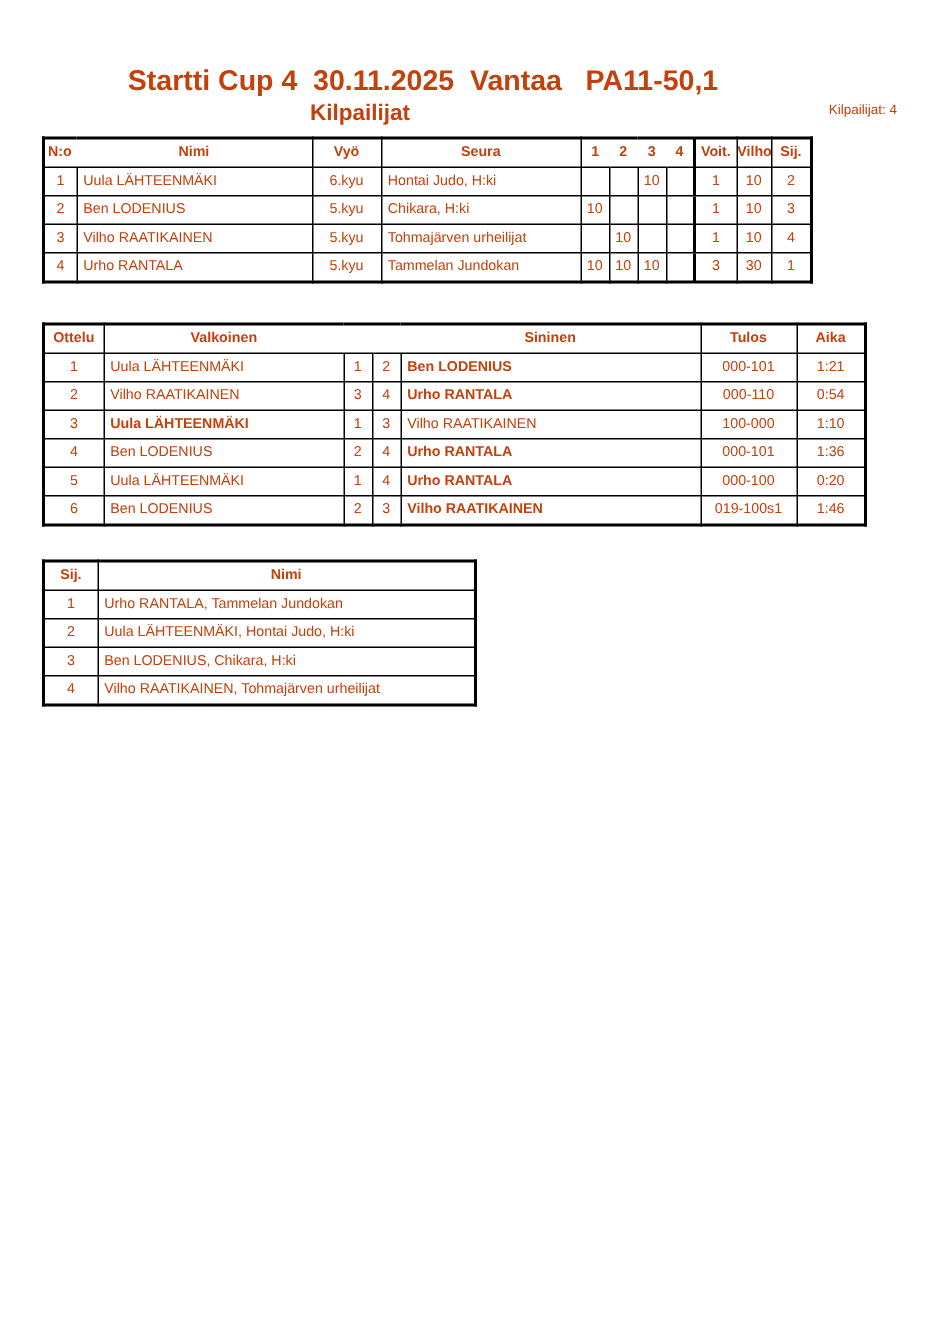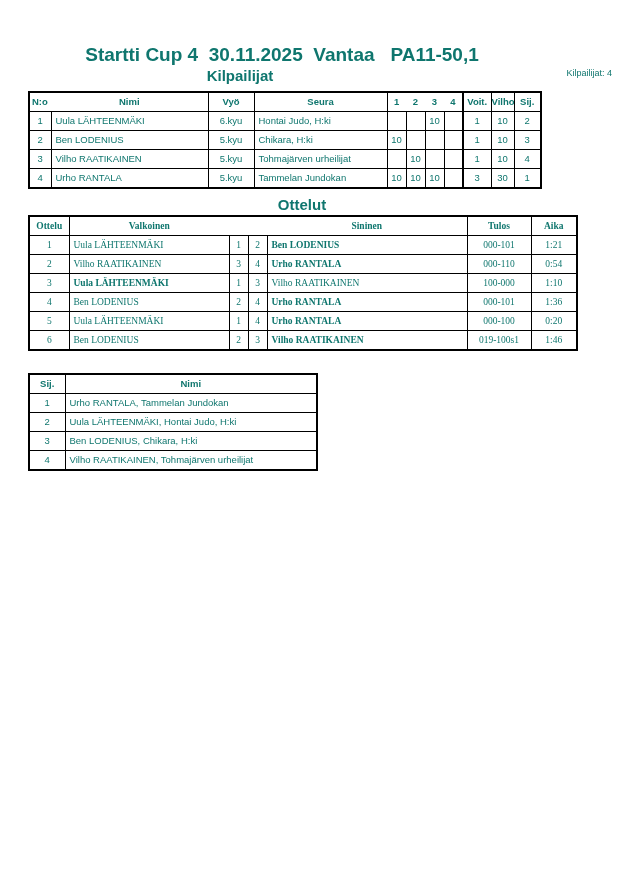--- a/index.html
+++ b/index.html
@@ -2,40 +2,40 @@
 <html lang="fi"><head>
 <meta charset="utf-8">
 <style>
   html, body { margin: 0; padding: 0; background: #ffffff; }
   #page {
     position: relative;
     width: 630px;
     height: 891px;
     background: #ffffff;
     font-family: "Liberation Sans", sans-serif;
-    color: #0f766e;
+    color: #c2410c;
     overflow: hidden;
   }
   .abs { position: absolute; }
   #title {
     top: 44px; left: 0; width: 564px;
     text-align: center;
     font-size: 19px; font-weight: bold;
     white-space: pre;
   }
   .section-heading {
     font-size: 15px; font-weight: bold;
     text-align: center;
     white-space: pre;
   }
   #heading-kilpailijat { top: 67px; left: 28px; width: 424px; }
   #heading-ottelut    { top: 196px; left: 28px; width: 548px; }
   #heading-tulokset   { top: 354px; left: 28px; width: 288px; }
   #competitors-count {
-    top: 68px; right: 18px;
+    top: 68px; right: 32px;
     font-size: 9px;
     text-align: right;
   }
   table.sheet {
     position: absolute;
     border-collapse: collapse;
     table-layout: fixed;
     border: 2px solid #000;
     background: #fff;
     font-size: 9.5px;
@@ -52,21 +52,21 @@
   }
   table.sheet th { font-weight: bold; }
   .left   { text-align: left; padding-left: 4px !important; }
   .center { text-align: center; }
   .sep    { border-left: 2px solid #000 !important; }
   .nobr   { border-right: 0 !important; }
   .nobl   { border-left: 0 !important; }
   .hleft  { text-align: left; padding-left: 2px !important; }
   .bold   { font-weight: bold; }
   #table-kilpailijat { top: 91px;  left: 28px; width: 512px; }
-  #table-ottelut     { top: 215px; left: 28px; width: 548px; font-family: Liberation Serif, serif; }
+  #table-ottelut     { top: 215px; left: 28px; width: 548px; }
   #table-tulokset    { top: 373px; left: 28px; width: 288px; }
 </style>
 </head>
 <body>
 
 <div id="page">
 
   <div id="title" class="abs">Startti Cup 4  30.11.2025  Vantaa   PA11-50,1</div>
 
   <div id="heading-kilpailijat" class="abs section-heading">Kilpailijat</div>
@@ -152,21 +152,20 @@
         <td class="center">10</td>
         <td class="center"></td>
         <td class="center sep">3</td>
         <td class="center">30</td>
         <td class="center">1</td>
       </tr>
       </tbody>
 
   </table>
 
-  <div id="heading-ottelut" class="abs section-heading">Ottelut</div>
 
   <table id="table-ottelut" class="sheet">
     <colgroup>
       <col style="width:40px">
         <col style="width:160px">
         <col style="width:19px">
         <col style="width:19px">
       <col style="width:200px">
         <col style="width:64px">
         <col style="width:46px">

